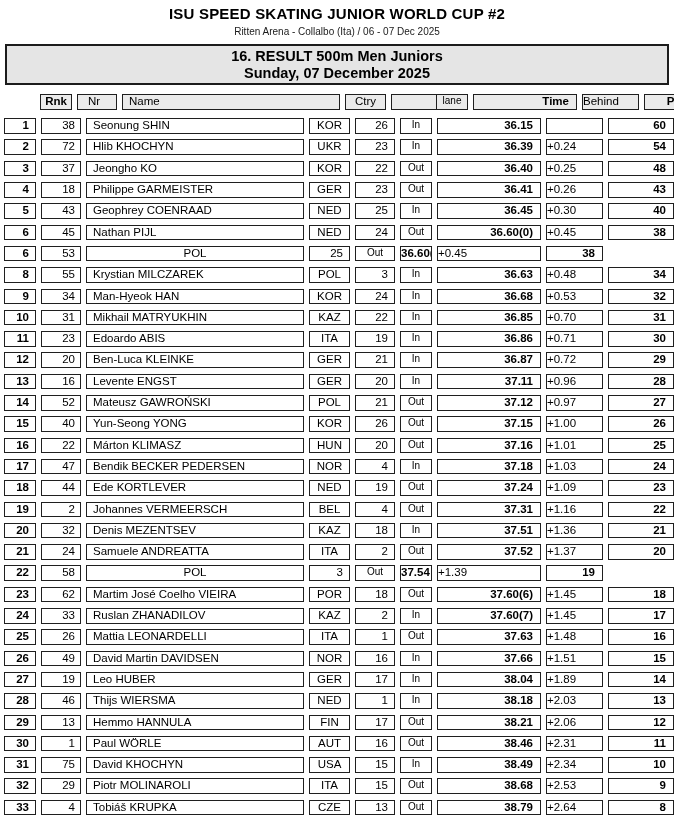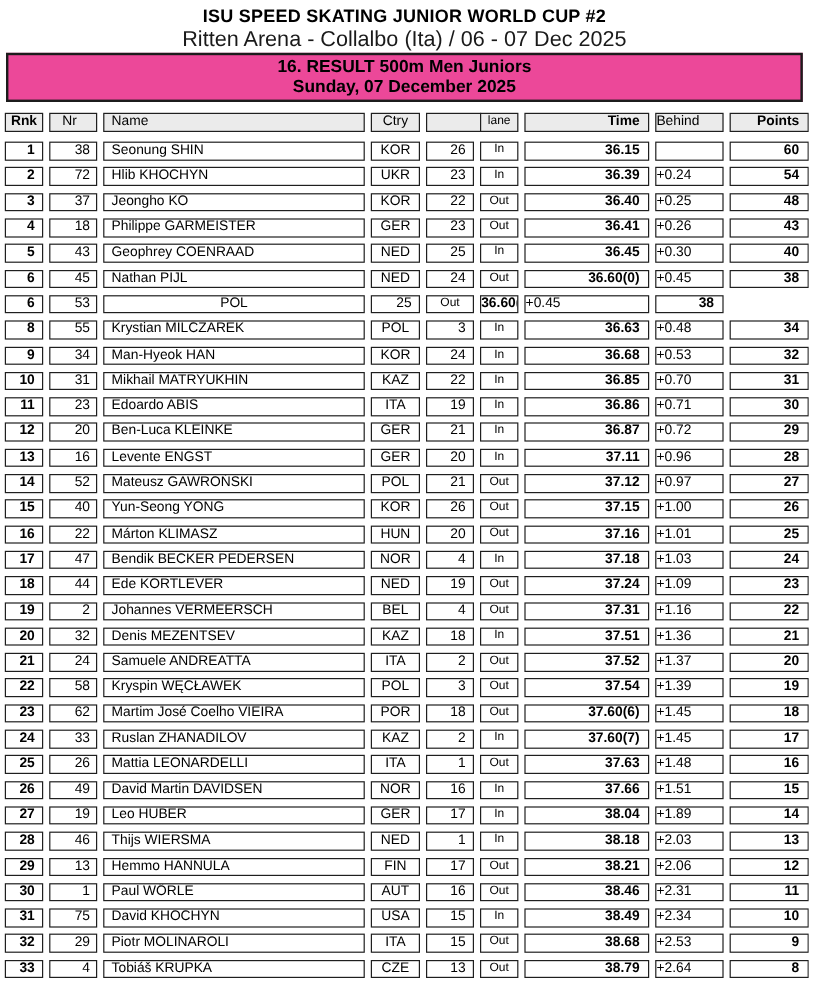--- a/index.html
+++ b/index.html
@@ -15,45 +15,45 @@
   }
   .title {
     text-align:center;
     font-size:15px;
     font-weight:bold;
     letter-spacing:0.2px;
     line-height:16px;
   }
   .subtitle {
     text-align:center;
-    font-size:18px;
+    font-size:10px;
     line-height:14px;
     margin-top:3px;
     color:#1a1a1a;
   }
   .banner {
     margin:5px 5px 0 5px;
     border:2px solid #1c1c1c;
     text-align:center;
     padding:2px 0 2px 0;
-    background:#ec4899;
+    background:#e5e5e5;
   }
   .banner-line {
     font-size:14.5px;
     font-weight:bold;
     line-height:16.5px;
   }
   .table { margin:9px 6px 0 4px; }
   .row {
     display:grid;
     grid-template-columns:32px 40px 218px 41px 40px 32px 104px 57px 66px;
     column-gap:5px;
     margin-bottom:5.8px;
   }
-  .header-row { margin-bottom:8.7px; }
+  .header-row { margin-bottom:8.7px;margin-left:36px; }
   .cell {
     box-sizing:border-box;
     border:1.5px solid #1f1f1f;
     height:15.5px;
     line-height:12px;
     font-size:11.5px;
     white-space:nowrap;
     overflow:hidden;
     background:#ffffff;
   }
@@ -323,21 +323,20 @@
           <div class="cell cCtry">ITA</div>
           <div class="cell cPair">2</div>
           <div class="cell cLane">Out</div>
           <div class="cell cTime">37.52</div>
           <div class="cell cBehind">+1.37</div>
           <div class="cell cPoints">20</div>
         </div>
         <div class="row">
           <div class="cell cRank">22</div>
           <div class="cell cNr">58</div>
-          <div class="cell cName">Kryspin WĘCŁAWEK</div>
           <div class="cell cCtry">POL</div>
           <div class="cell cPair">3</div>
           <div class="cell cLane">Out</div>
           <div class="cell cTime">37.54</div>
           <div class="cell cBehind">+1.39</div>
           <div class="cell cPoints">19</div>
         </div>
         <div class="row">
           <div class="cell cRank">23</div>
           <div class="cell cNr">62</div>

